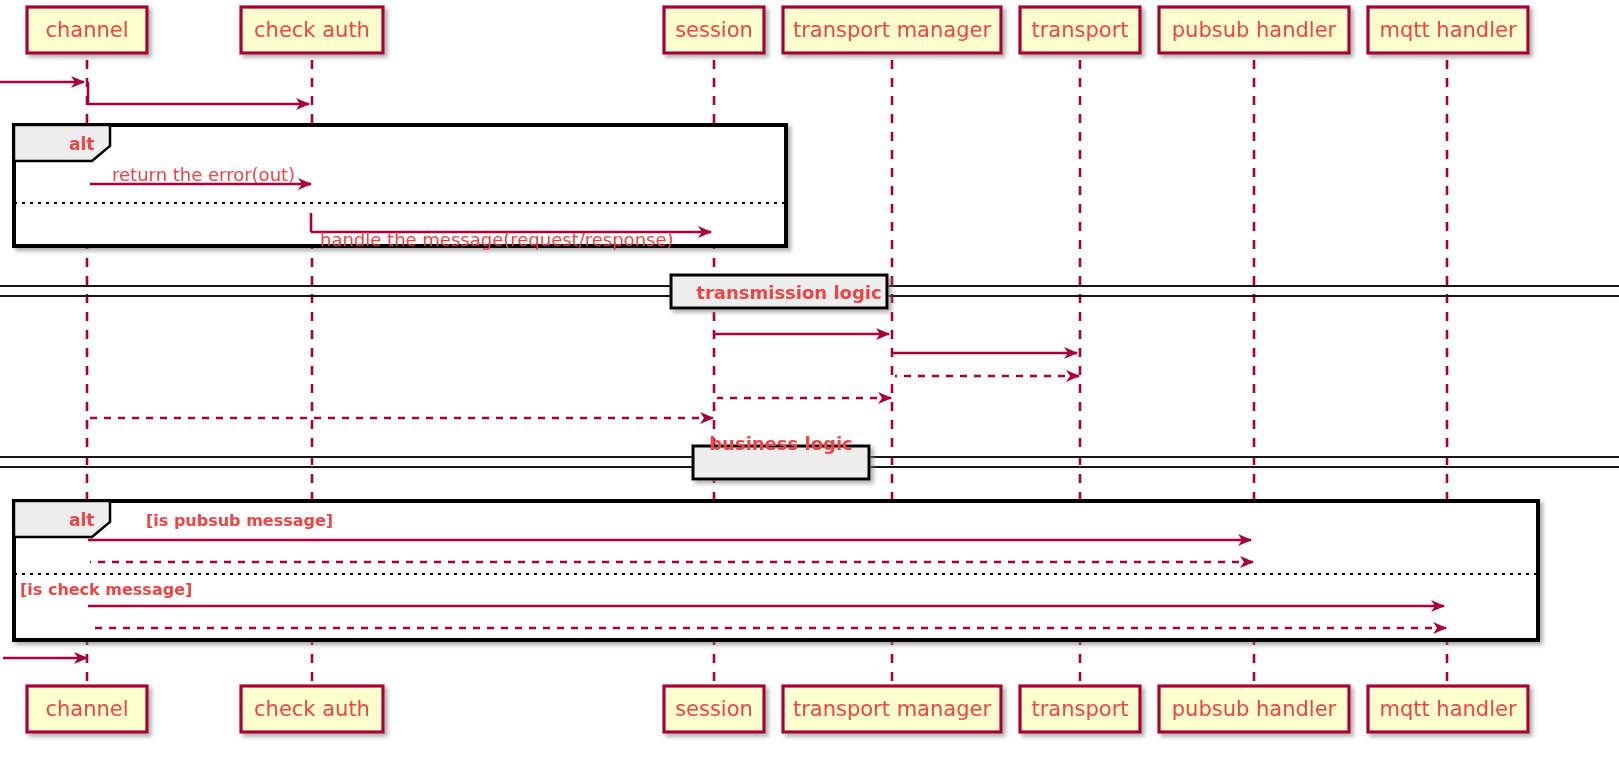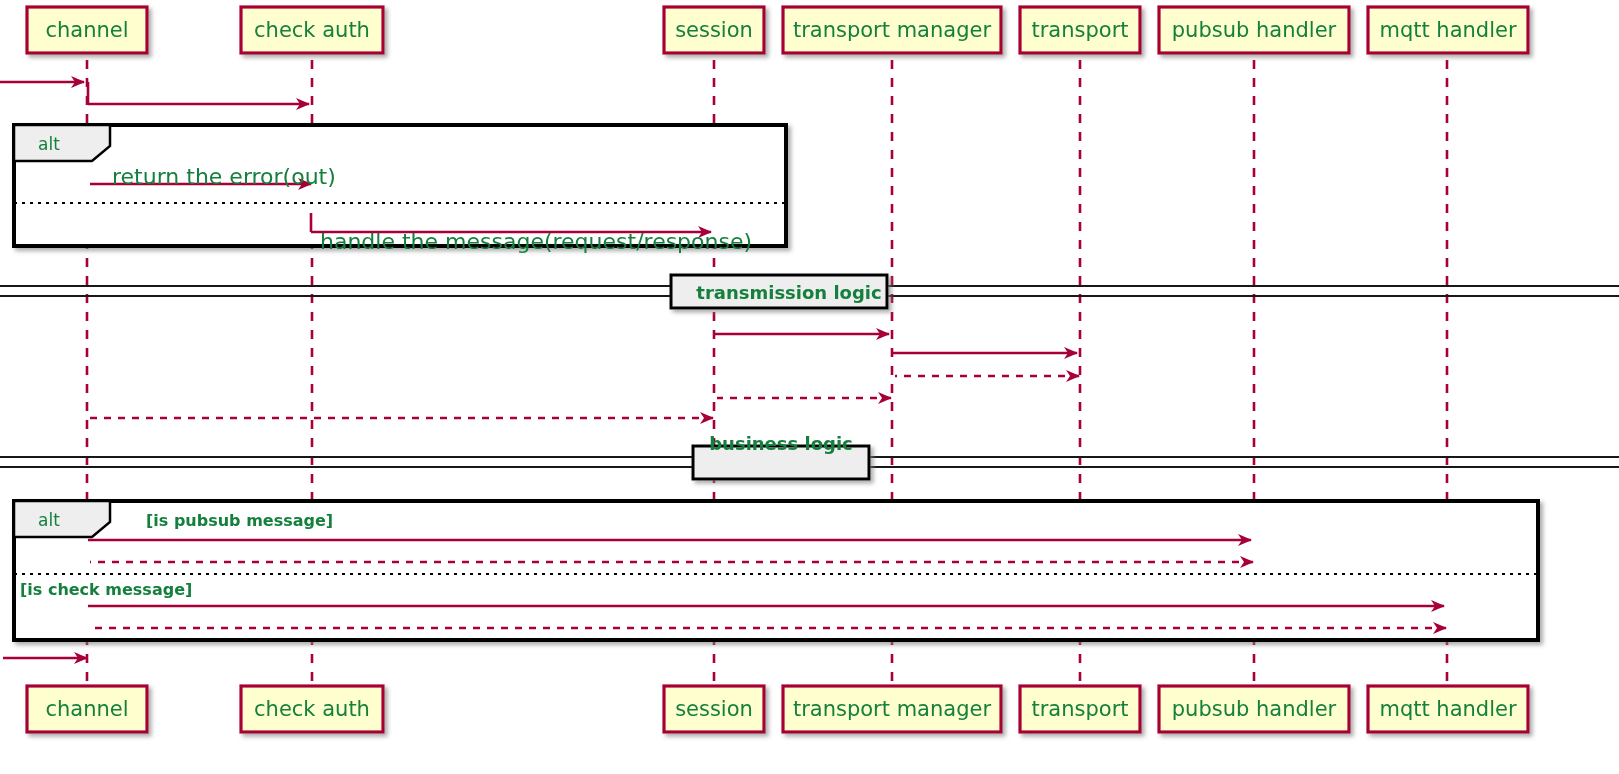--- a/index.html
+++ b/index.html
@@ -1,23 +1,23 @@
 <!DOCTYPE html>
 <html><head>
 <meta charset="utf-8">
 <title>Sequence Diagram</title>
 <style>
   html,body{margin:0;padding:0;background:#ffffff;}
   body{font-family:"DejaVu Sans","Liberation Sans",sans-serif;}
   #stage{position:relative;width:1619px;height:774px;overflow:hidden;background:#fff;}
   #svgroot{position:absolute;left:0;top:0;}
-  .lbl{position:absolute;white-space:nowrap;color:#15803d;}
+  .lbl{position:absolute;white-space:nowrap;color:#ef4444;}
   .plabel{font-size:21px;line-height:21px;}
-  .msglabel{font-size:22px;}
-  .altkw{font-size:17px;font-weight:normal;}
+  .msglabel{font-size:18px;}
+  .altkw{font-size:17px;font-weight:bold;margin-left:31px;}
   .guard{font-size:16px;font-weight:bold;}
   .divlabel{font-size:18px;font-weight:bold;}
 </style>
 </head>
 <body>
 
 <div id="stage">
   <svg id="svgroot" width="1619" height="774" viewBox="0 0 1619 774">
     <defs>
       <filter id="shadow" x="-20%" y="-20%" width="160%" height="160%">

